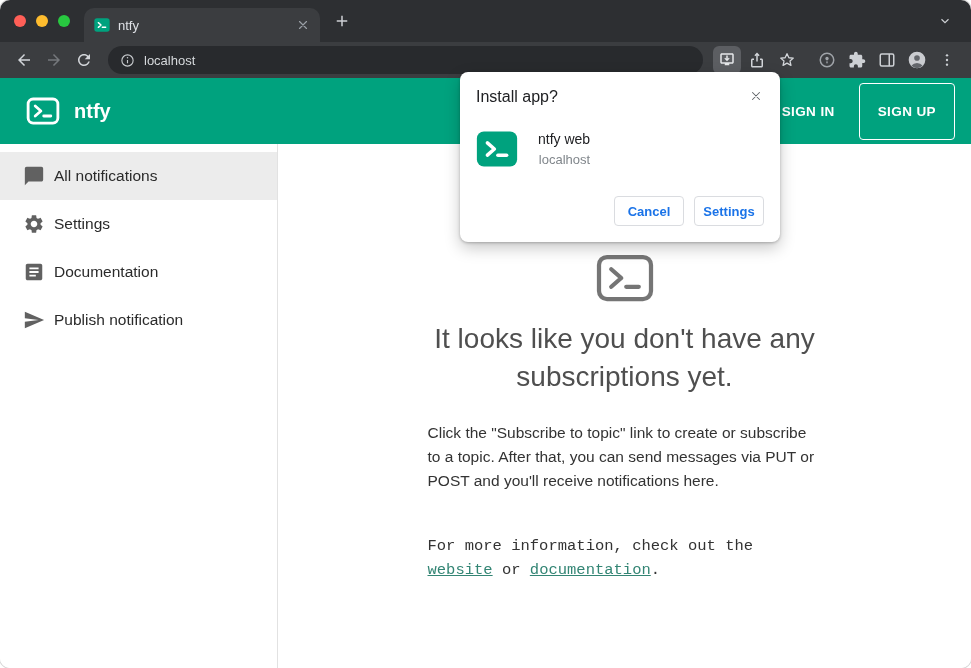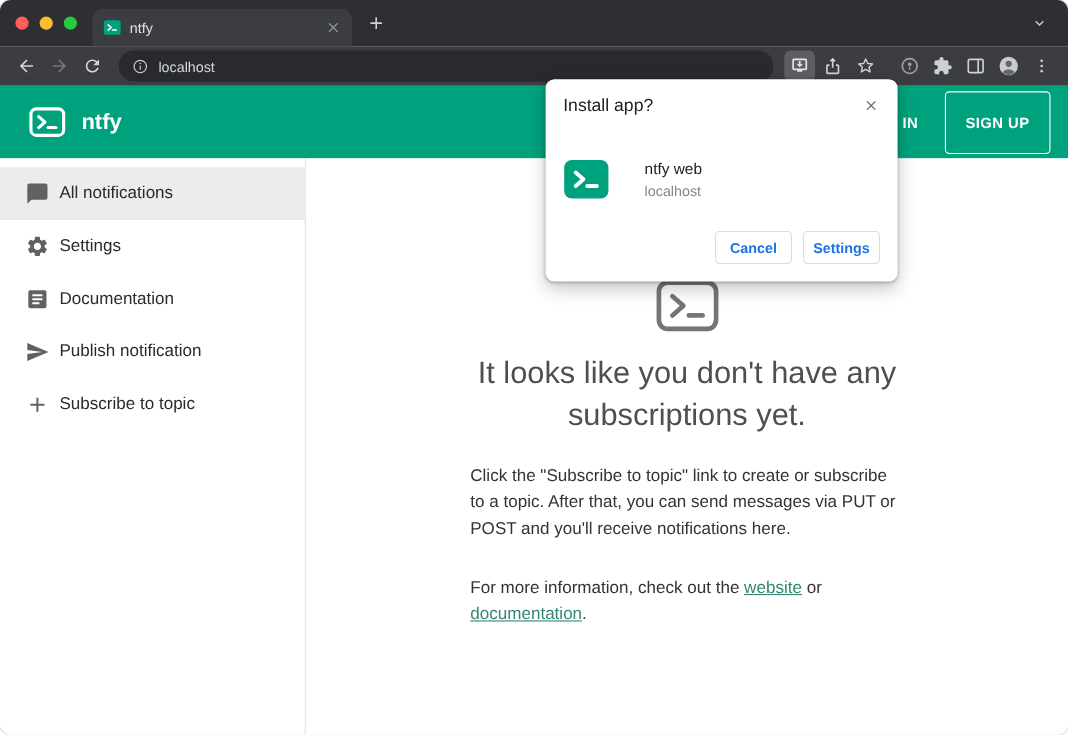--- a/index.html
+++ b/index.html
@@ -41,29 +41,29 @@
   .sidebar { width:278px; border-right:1px solid #e2e2e2; padding-top:8px; }
   .side-item { height:48px; display:flex; align-items:center; gap:8px; padding:0 16px 0 22px; cursor:pointer; }
   .side-item.selected { background:#ececec; }
   .side-icon { width:24px; height:24px; display:inline-flex; align-items:center; justify-content:center; }
   .side-label { font-size:15.5px; color:#2a2a2a; }
 
   .content { flex:1; display:flex; flex-direction:column; align-items:center; padding-top:104px; }
   .empty-icon { margin-bottom:12px; }
   .heading { font-size:28px; font-weight:400; color:#4f4f4f; text-align:center; max-width:430px; line-height:1.34; }
   .para { width:394px; margin-top:26px; font-size:15.5px; color:#333; line-height:1.56; }
-  .para2 { margin-top:29px; }
+  .para2 { margin-top:40px;font-family:Liberation Mono, monospace; }
   .link { color:var(--link,#338574); text-decoration:underline; cursor:pointer; }
 
   
-  .dialog { position:absolute; left:496px; top:72px; width:320px; background:#fff; border-radius:8px;
+  .dialog { position:absolute; left:460px; top:72px; width:320px; background:#fff; border-radius:8px;
             box-shadow:0 1px 3px rgba(0,0,0,.24), 0 6px 16px rgba(0,0,0,.22); padding:16px; z-index:40; }
   .dialog-title { font-size:16px; color:#202124; font-weight:400; }
   .dialog-close { position:absolute; top:13px; right:13px; width:22px; height:22px; }
-  .dialog-app { display:flex; align-items:center; gap:32px; margin-top:36px; }
+  .dialog-app { display:flex; align-items:center; gap:20px; margin-top:22px;text-align:right; }
   .dlg-appname { font-size:14px; color:#202124; margin-bottom:5px; }
   .dlg-origin { font-size:13px; color:#80868b; }
   .dialog-actions { display:flex; justify-content:flex-end; gap:10px; margin-top:26px; }
   .dlg-btn { min-width:70px; height:30px; border:1px solid #dadce0; border-radius:4px; background:#fff;
              color:#1a73e8; font-size:13px; font-weight:700; cursor:pointer; font-family:inherit; }
   .fill-primary { fill:var(--primary,#00a27e); }
 </style>
 </head>
 <body>
 
@@ -222,28 +222,20 @@
         <span class="side-label">Documentation</span>
       </div>
       <div class="side-item">
         <span class="side-icon">
           <svg width="22" height="22" viewBox="0 0 24 24">
               <path d="M2.01 21 23 12 2.01 3 2 10l15 2-15 2z" fill="#616161"></path>
             </svg>
         </span>
         <span class="side-label">Publish notification</span>
       </div>
-      <div class="side-item">
-        <span class="side-icon">
-          <svg width="22" height="22" viewBox="0 0 24 24">
-              <path d="M11 5h2v6h6v2h-6v6h-2v-6H5v-2h6z" fill="#616161"></path>
-            </svg>
-        </span>
-        <span class="side-label">Subscribe to topic</span>
-      </div>
     </div>
 
     <div class="content">
       <span class="empty-icon" style="display:inline-flex">
         <svg width="64" height="60" viewBox="0 0 24 24">
             <rect x="1.6" y="3.6" width="20.8" height="16.8" rx="3.2" fill="none" stroke="#757575" stroke-width="1.7"></rect>
             <path d="M6.5 8.5l4 3.5-4 3.5" fill="none" stroke="#757575" stroke-width="1.7" stroke-linecap="round" stroke-linejoin="round"></path>
             <line x1="12.5" y1="15.5" x2="17.5" y2="15.5" stroke="#757575" stroke-width="1.7" stroke-linecap="round"></line>
           </svg>
       </span>

